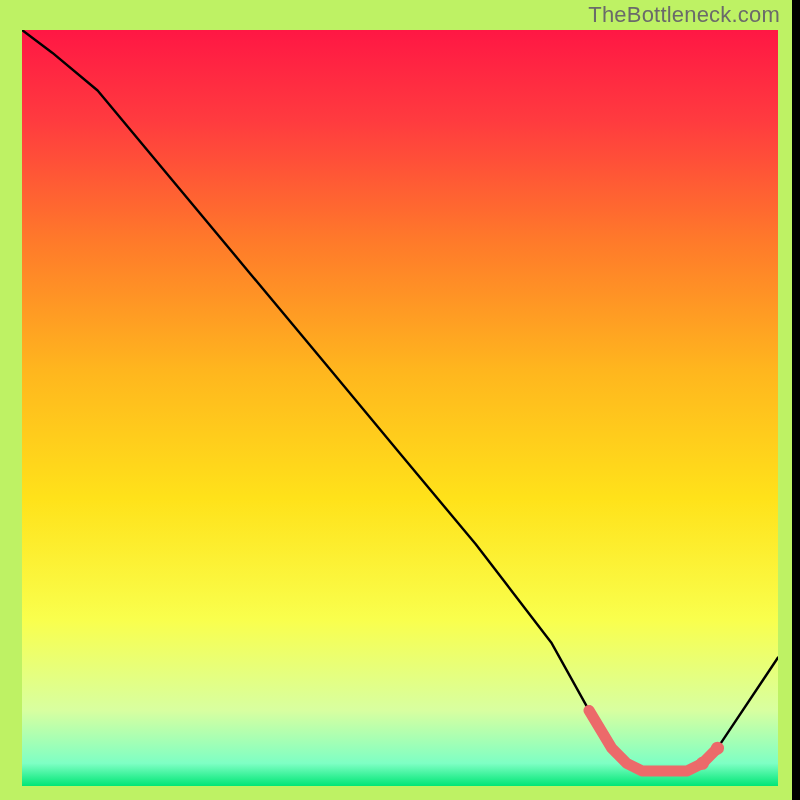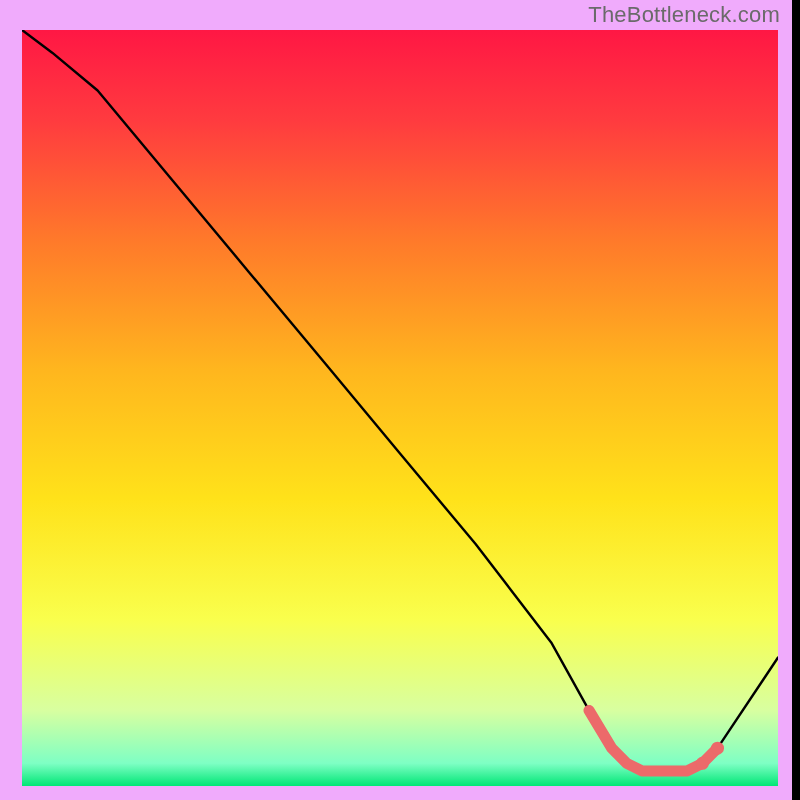--- a/index.html
+++ b/index.html
@@ -8,21 +8,21 @@
     width: 800px;
     height: 800px;
     background: #000;
     font-family: Arial, Helvetica, sans-serif;
     overflow: hidden;
   }
   .stage {
     position: relative;
     width: 792px;
     height: 800px;
-    background: #f0abfc;
+    background: #bef264;
   }
   .watermark {
     position: absolute;
     top: 2px;
     right: 12px;
     font-size: 22px;
     font-weight: 500;
     color: #6a6a6a;
     letter-spacing: 0.2px;
     z-index: 5;

